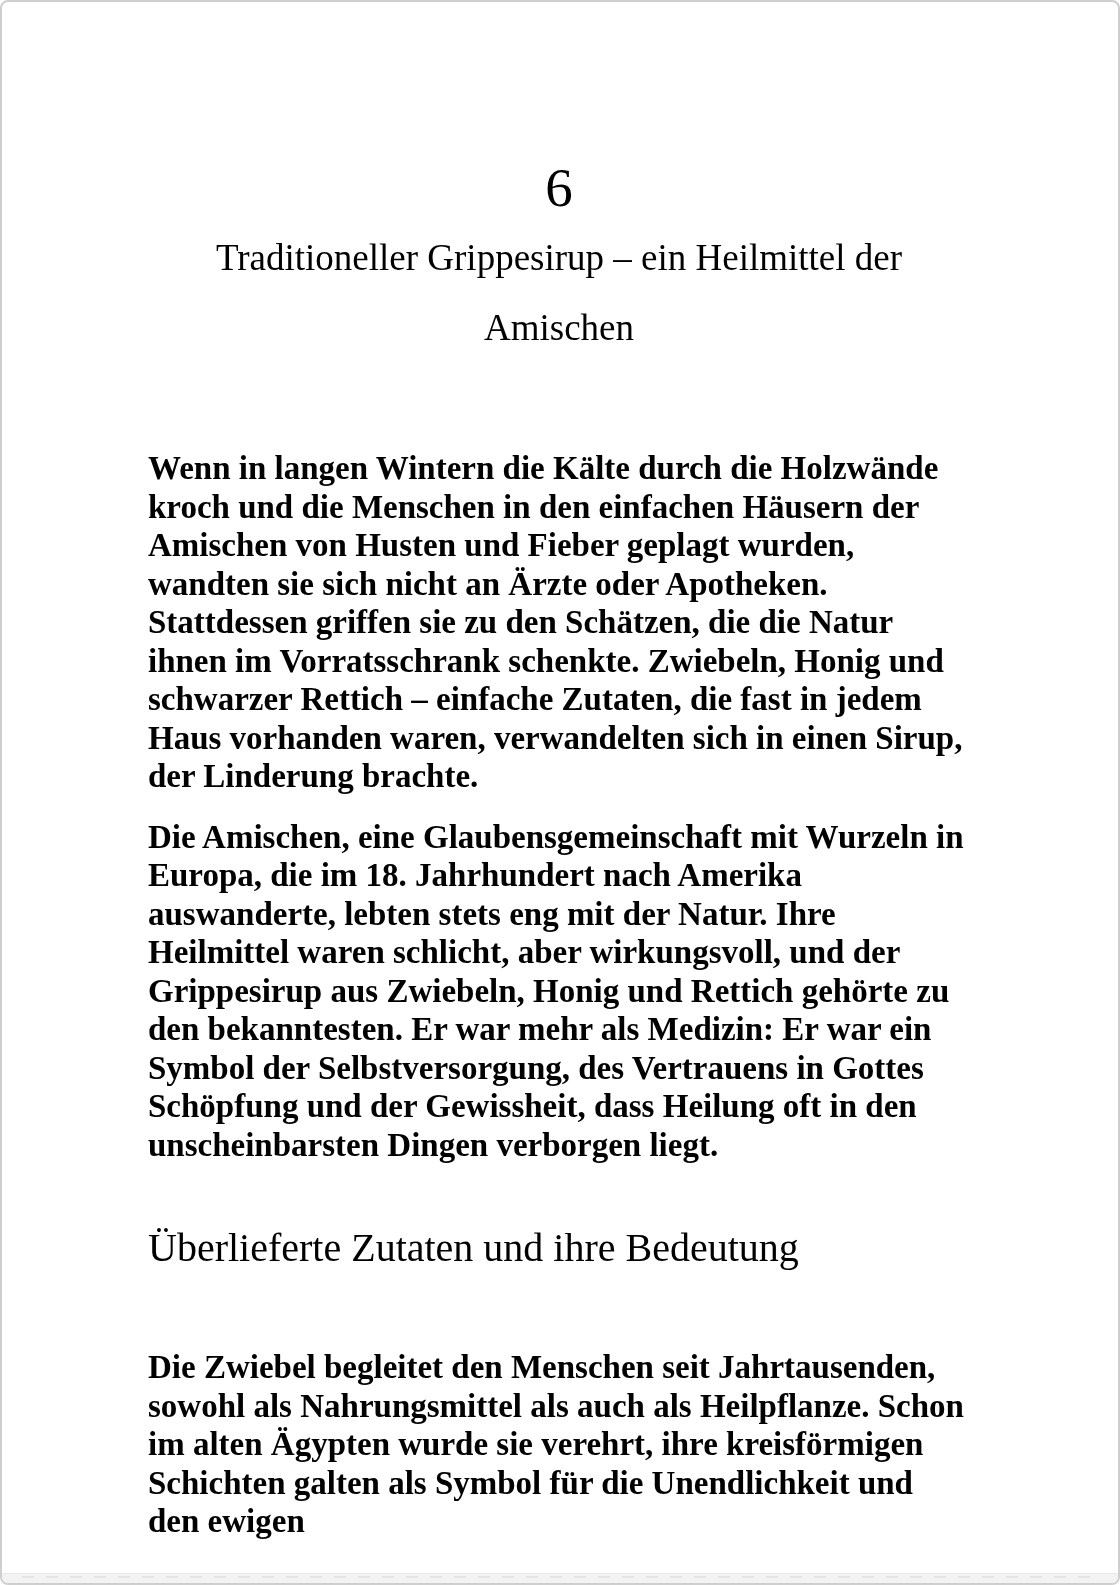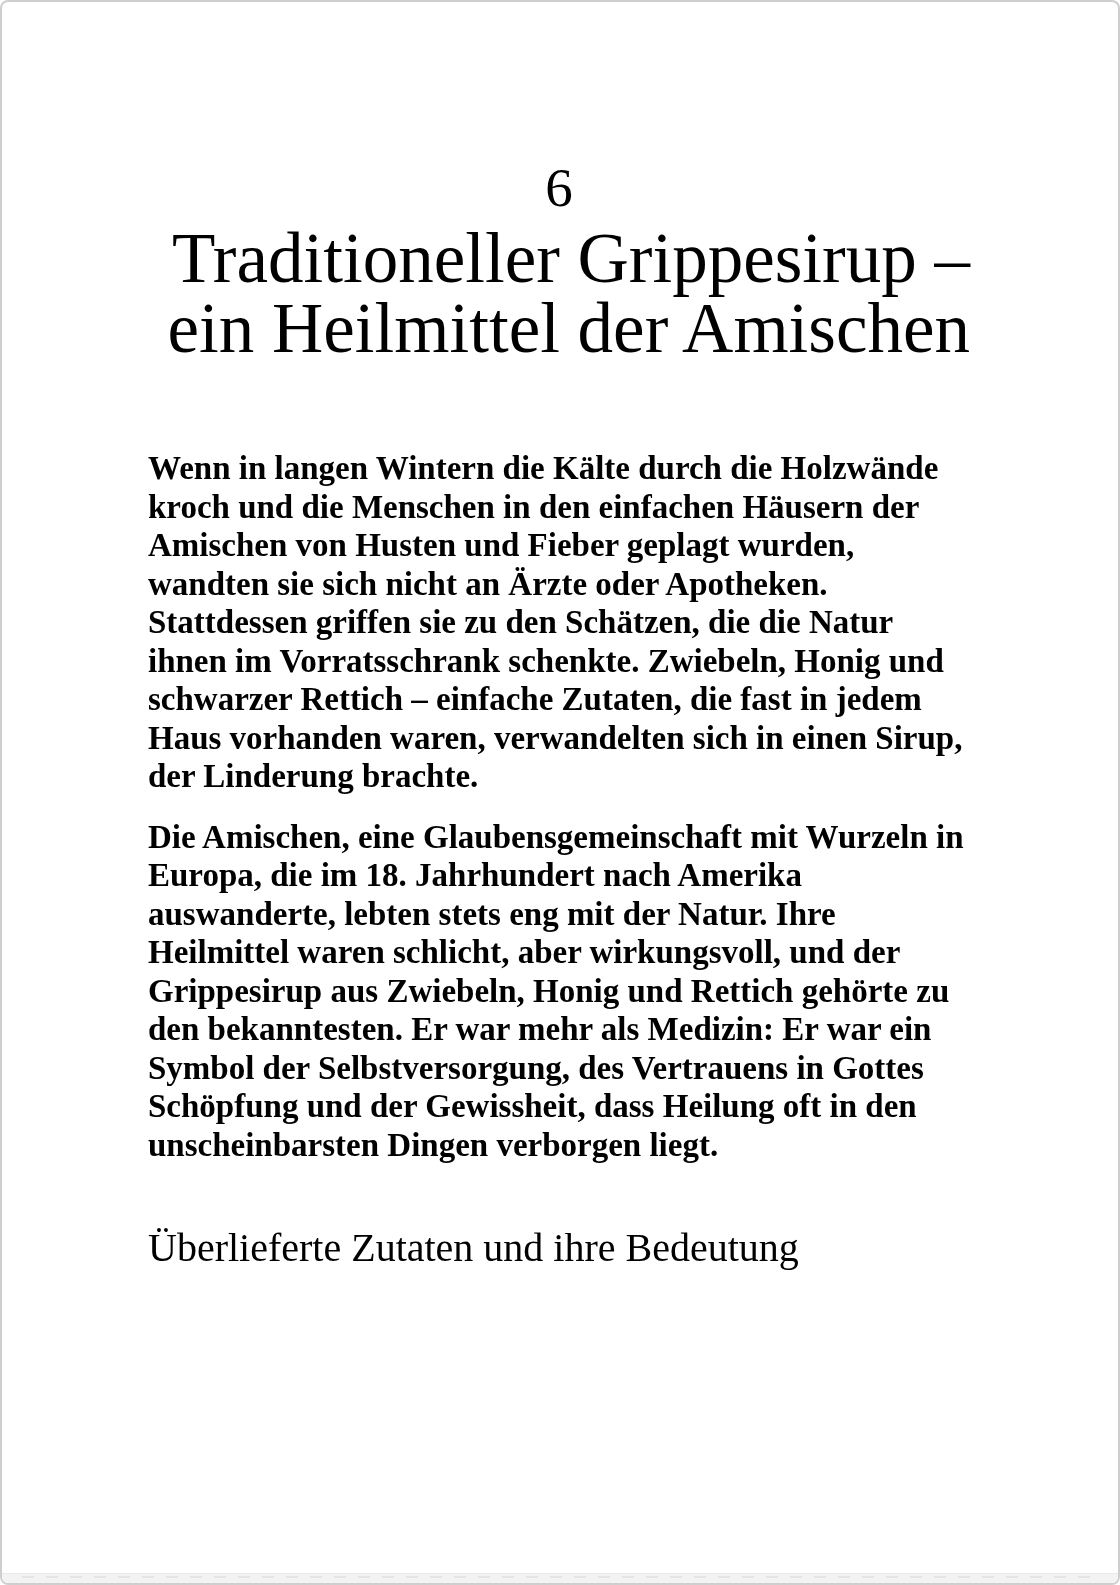--- a/index.html
+++ b/index.html
@@ -29,23 +29,22 @@
     font-weight: normal;
     text-align: center;
   }
   .chapter-number {
     display: block;
     font-size: 55px;
     line-height: 70px;
   }
   .chapter-title {
     display: block;
-    font-size: 71px;
+    font-size: 37px;
     line-height: 70px;
-    text-align: right;
   }
   p.body-para {
     font-size: 33px;
     line-height: 38.5px;
     margin: 22px 0 0 0;
     text-align: left;
     font-weight: bold;
   }
   p.body-para.first {
     margin-top: 86px;
@@ -90,17 +89,18 @@
       <span class="chapter-number">6</span>
       <span class="chapter-title">Traditioneller Grippesirup – ein Heilmittel der Amischen</span>
     </h1>
 
     <p class="body-para first">Wenn in langen Wintern die Kälte durch die Holzwände kroch und die Menschen in den einfachen Häusern der Amischen von Husten und Fieber geplagt wurden, wandten sie sich nicht an Ärzte oder Apotheken. Stattdessen griffen sie zu den Schätzen, die die Natur ihnen im Vorratsschrank schenkte. Zwiebeln, Honig und schwarzer Rettich – einfache Zutaten, die fast in jedem Haus vorhanden waren, verwandelten sich in einen Sirup, der Linderung brachte.</p>
 
     <p class="body-para">Die Amischen, eine Glaubensgemeinschaft mit Wurzeln in Europa, die im 18. Jahrhundert nach Amerika auswanderte, lebten stets eng mit der Natur. Ihre Heilmittel waren schlicht, aber wirkungsvoll, und der Grippesirup aus Zwiebeln, Honig und Rettich gehörte zu den bekanntesten. Er war mehr als Medizin: Er war ein Symbol der Selbstversorgung, des Vertrauens in Gottes Schöpfung und der Gewissheit, dass Heilung oft in den unscheinbarsten Dingen verborgen liegt.</p>
 
     <h2 class="section-heading">Überlieferte Zutaten und ihre Bedeutung</h2>
 
+    <p class="body-para">Die Zwiebel begleitet den Menschen seit Jahrtausenden, sowohl als Nahrungsmittel als auch als Heilpflanze. Schon im alten Ägypten wurde sie verehrt, ihre kreisförmigen Schichten galten als Symbol für die Unendlichkeit und den ewigen</p>
 
   </div>
 
   <div class="next-page-strip"></div>
 </div>
 
 </body></html>

